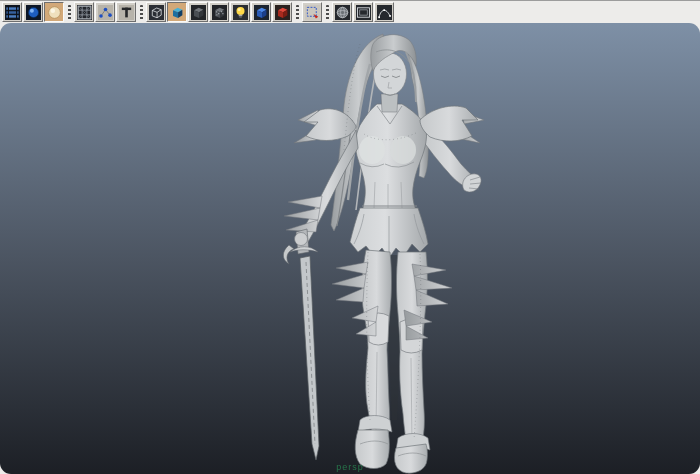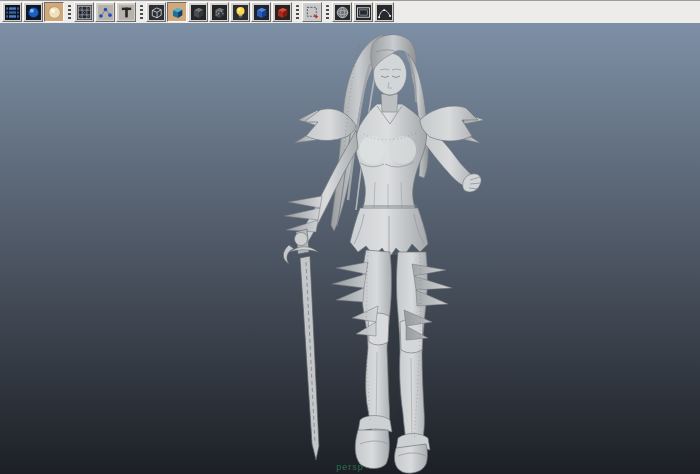--- a/index.html
+++ b/index.html
@@ -29,20 +29,21 @@
   .tb-ic svg{width:15px;height:15px;display:block;}
   .tb-sep{
     width:3px;height:15px;margin:0 3px;
     background:repeating-linear-gradient(#4c4c4c 0 2px,transparent 2px 4px);
     border-radius:1px;
   }
   
   .viewport{
     position:absolute;top:23px;left:0;right:0;bottom:0;
     background:linear-gradient(180deg,#7e90a6 0%,#4c5562 52%,#1c1f25 100%);
+    border-radius:11px;
   }
   .viewport svg.model{position:absolute;inset:0;width:100%;height:100%;}
   .cam-label{
     position:absolute;bottom:2px;left:50%;transform:translateX(-50%);
     font-size:9px;letter-spacing:1px;color:#27744a;user-select:none;
   }
 </style>
 </head>
 <body>
 

